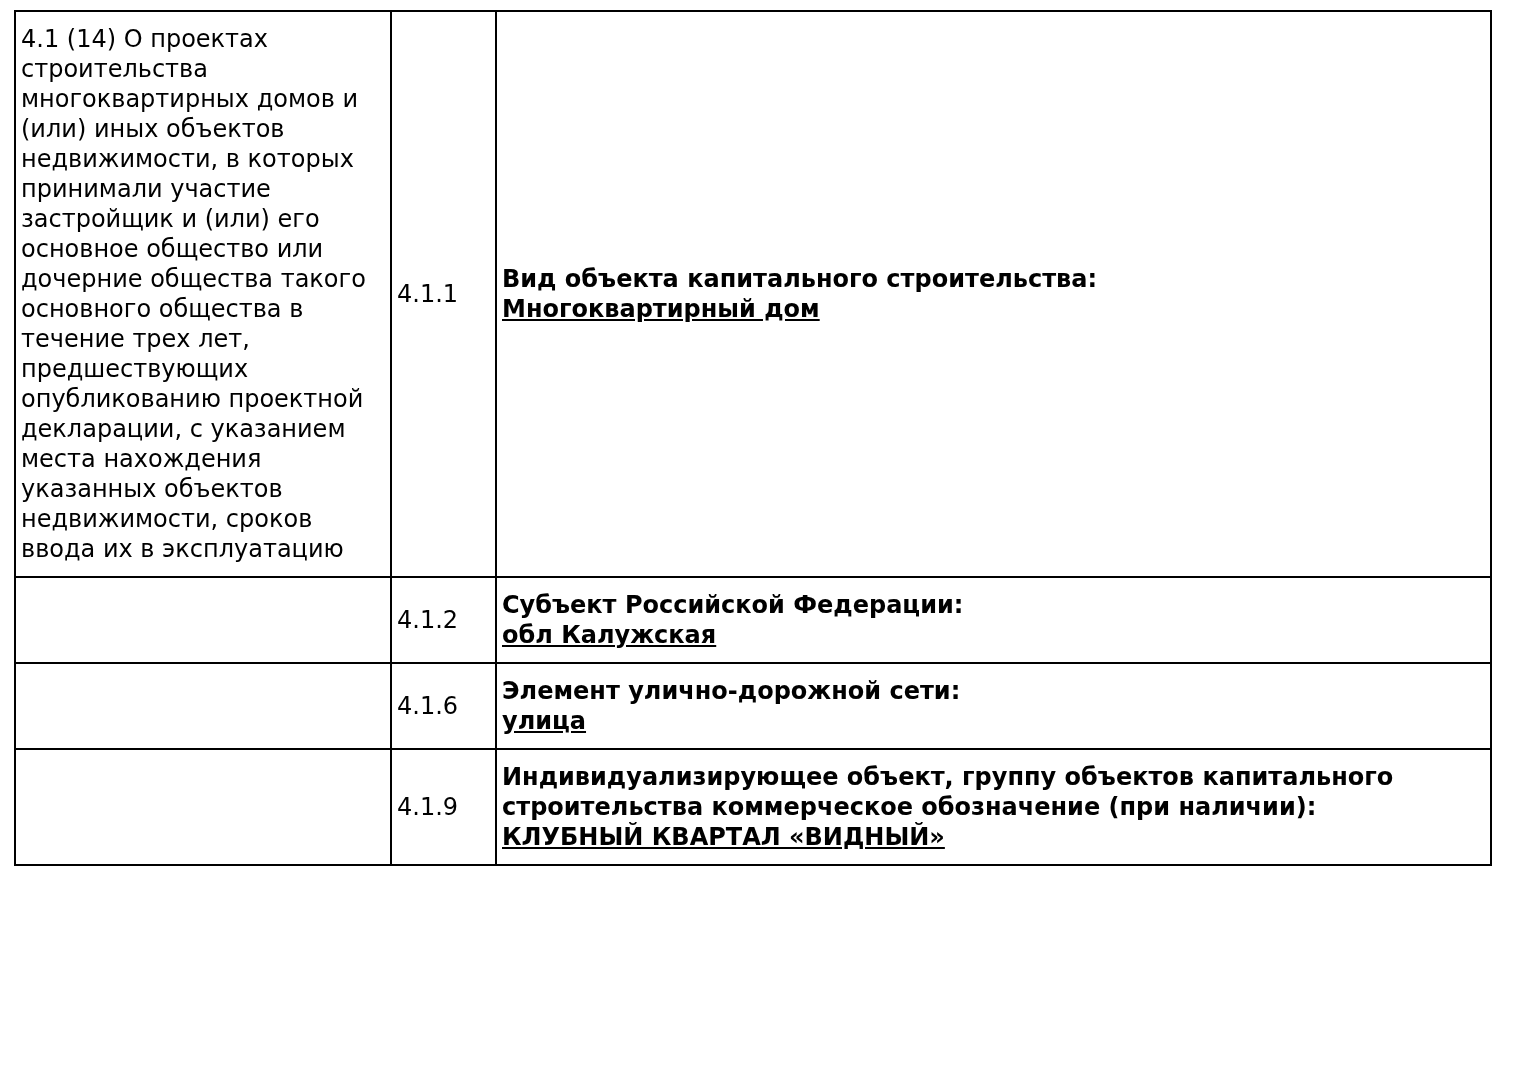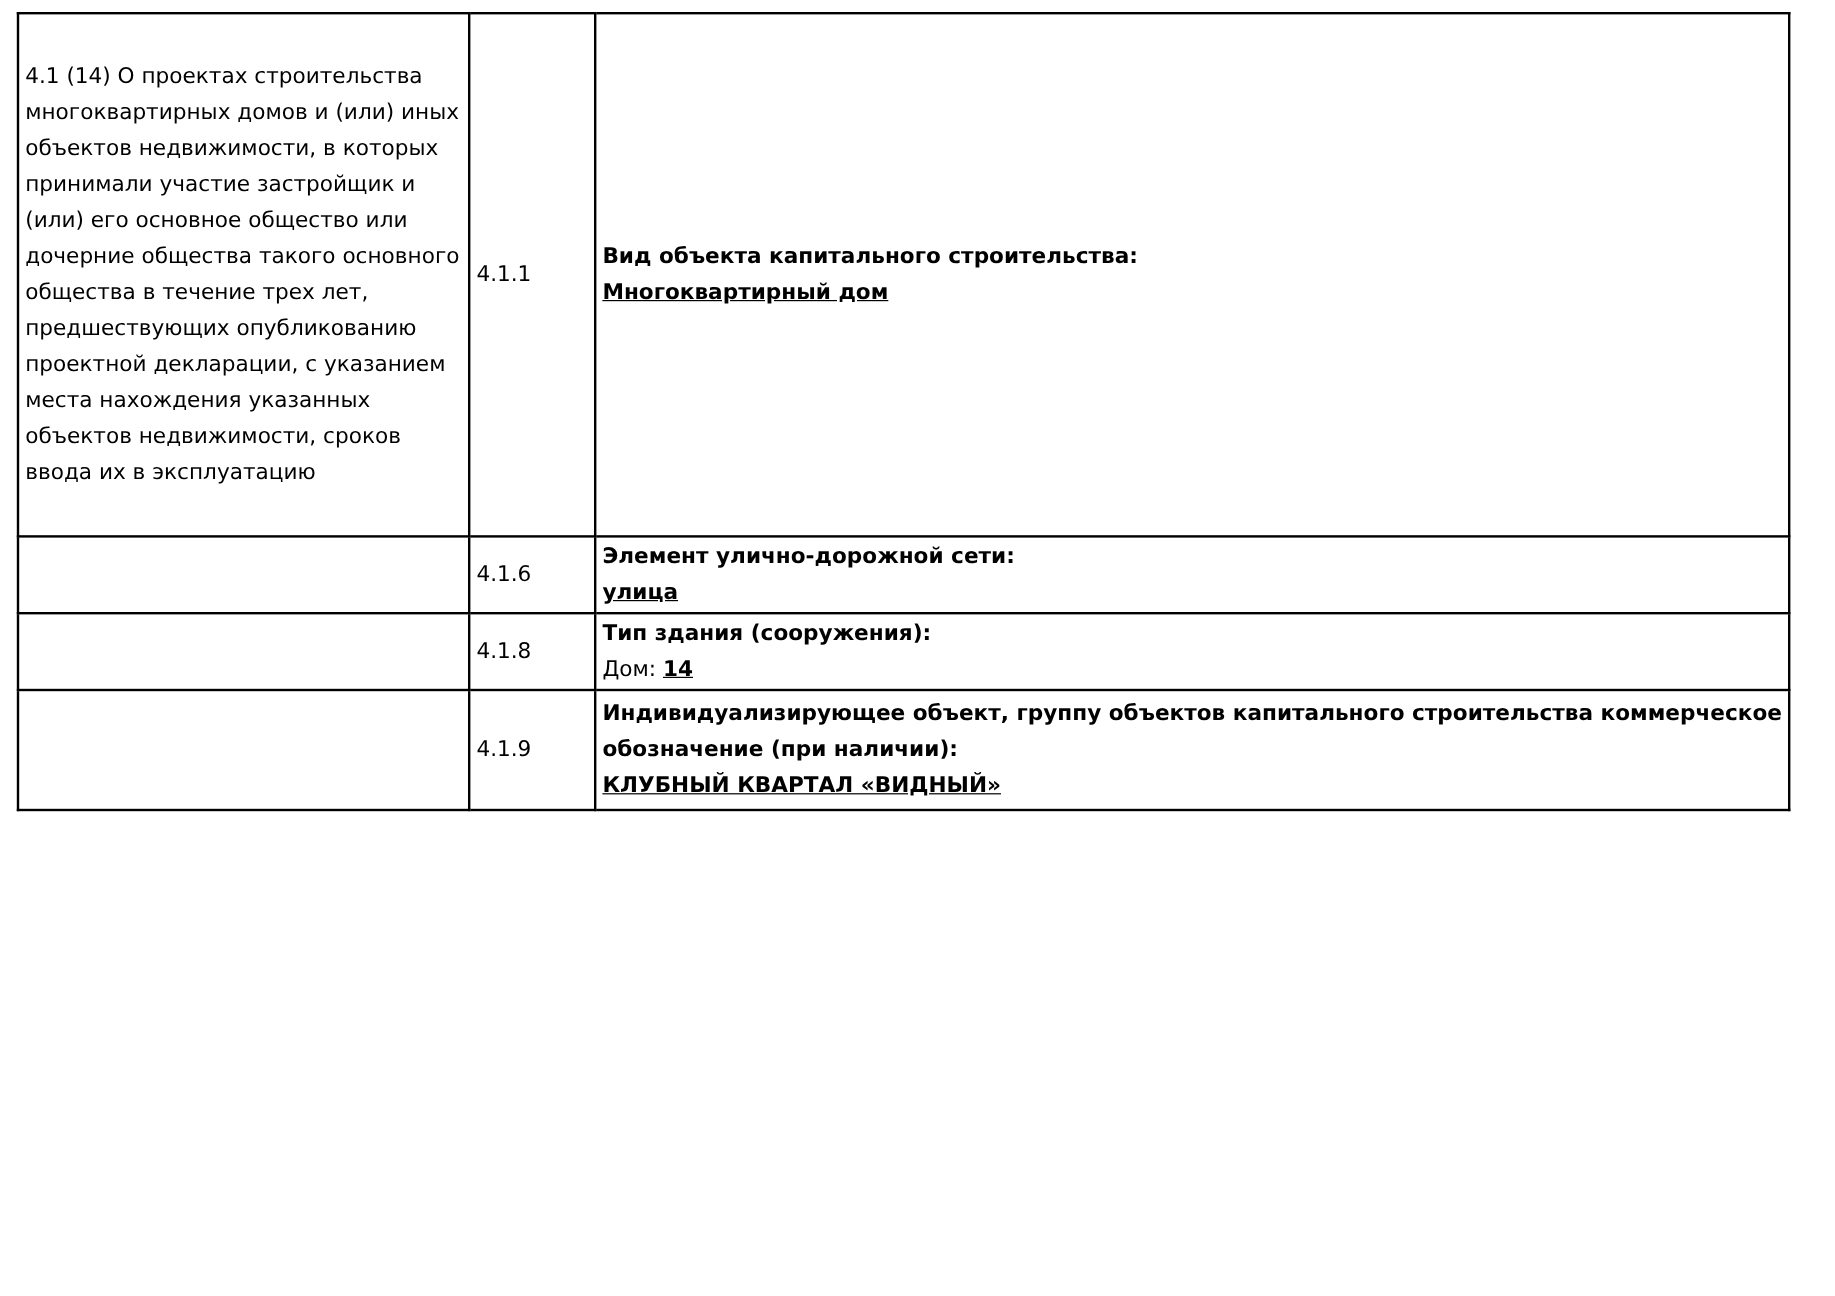--- a/index.html
+++ b/index.html
@@ -18,22 +18,22 @@
   .doc-page {
     padding: 10px 0 0 14px;
   }
   table.decl-table {
     border-collapse: collapse;
     table-layout: fixed;
     width: 1476px;
   }
   table.decl-table td {
     border: 2px solid #000000;
-    padding: 1px 5px;
-    font-size: 18px;
+    padding: 12px 5px;
+    font-size: 24px;
     line-height: 30px;
     vertical-align: middle;
     overflow: hidden;
     margin-left: 31px;
   }
   td.desc-cell {
     vertical-align: top;
     line-height: 29px;
     padding: 2px 3px 2px 3px;
   }
@@ -65,42 +65,42 @@
     <tbody>
       <tr class="row-tall">
         <td class="desc-cell"><span>4.1 (14) О проектах строительства многоквартирных домов и (или) иных объектов недвижимости, в которых принимали участие застройщик и (или) его основное общество или дочерние общества такого основного общества в течение трех лет, предшествующих опубликованию проектной декларации, с указанием места нахождения указанных объектов недвижимости, сроков ввода их в эксплуатацию</span></td>
         <td class="num-cell">4.1.1</td>
         <td class="content-cell">
           <div class="field-label">Вид объекта капитального строительства:</div>
           <div class="field-value">Многоквартирный дом</div>
         </td>
       </tr>
 
+      <tr class="row-two">
+        <td class="desc-cell"></td>
+        <td class="num-cell">4.1.2</td>
+        <td class="content-cell">
+          <div class="field-label">Субъект Российской Федерации:</div>
+          <div class="field-value">обл Калужская</div>
+        </td>
+      </tr>
 
 
 
 
       <tr class="row-two">
         <td class="desc-cell"></td>
         <td class="num-cell">4.1.6</td>
         <td class="content-cell">
           <div class="field-label">Элемент улично-дорожной сети:</div>
           <div class="field-value">улица</div>
         </td>
       </tr>
 
 
-      <tr class="row-two">
-        <td class="desc-cell"></td>
-        <td class="num-cell">4.1.8</td>
-        <td class="content-cell">
-          <div class="field-label">Тип здания (сооружения):</div>
-          <div><span class="value-prefix">Дом: </span><span class="field-value">14</span></div>
-        </td>
-      </tr>
 
       <tr class="row-three">
         <td class="desc-cell"></td>
         <td class="num-cell">4.1.9</td>
         <td class="content-cell">
           <div class="field-label">Индивидуализирующее объект, группу объектов капитального строительства коммерческое обозначение (при наличии):</div>
           <div class="field-value">КЛУБНЫЙ КВАРТАЛ «ВИДНЫЙ»</div>
         </td>
       </tr>
     </tbody>

